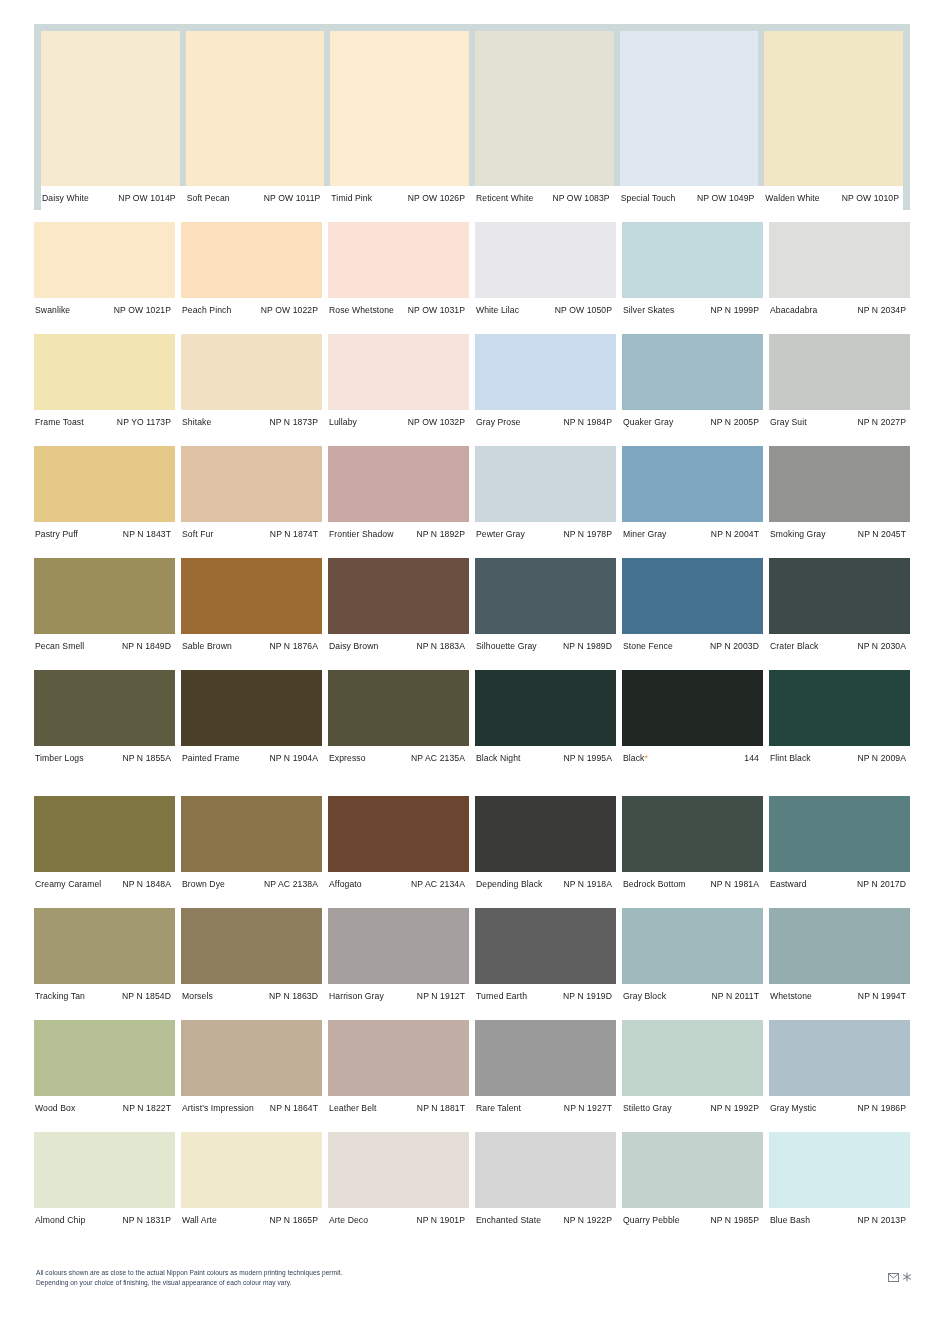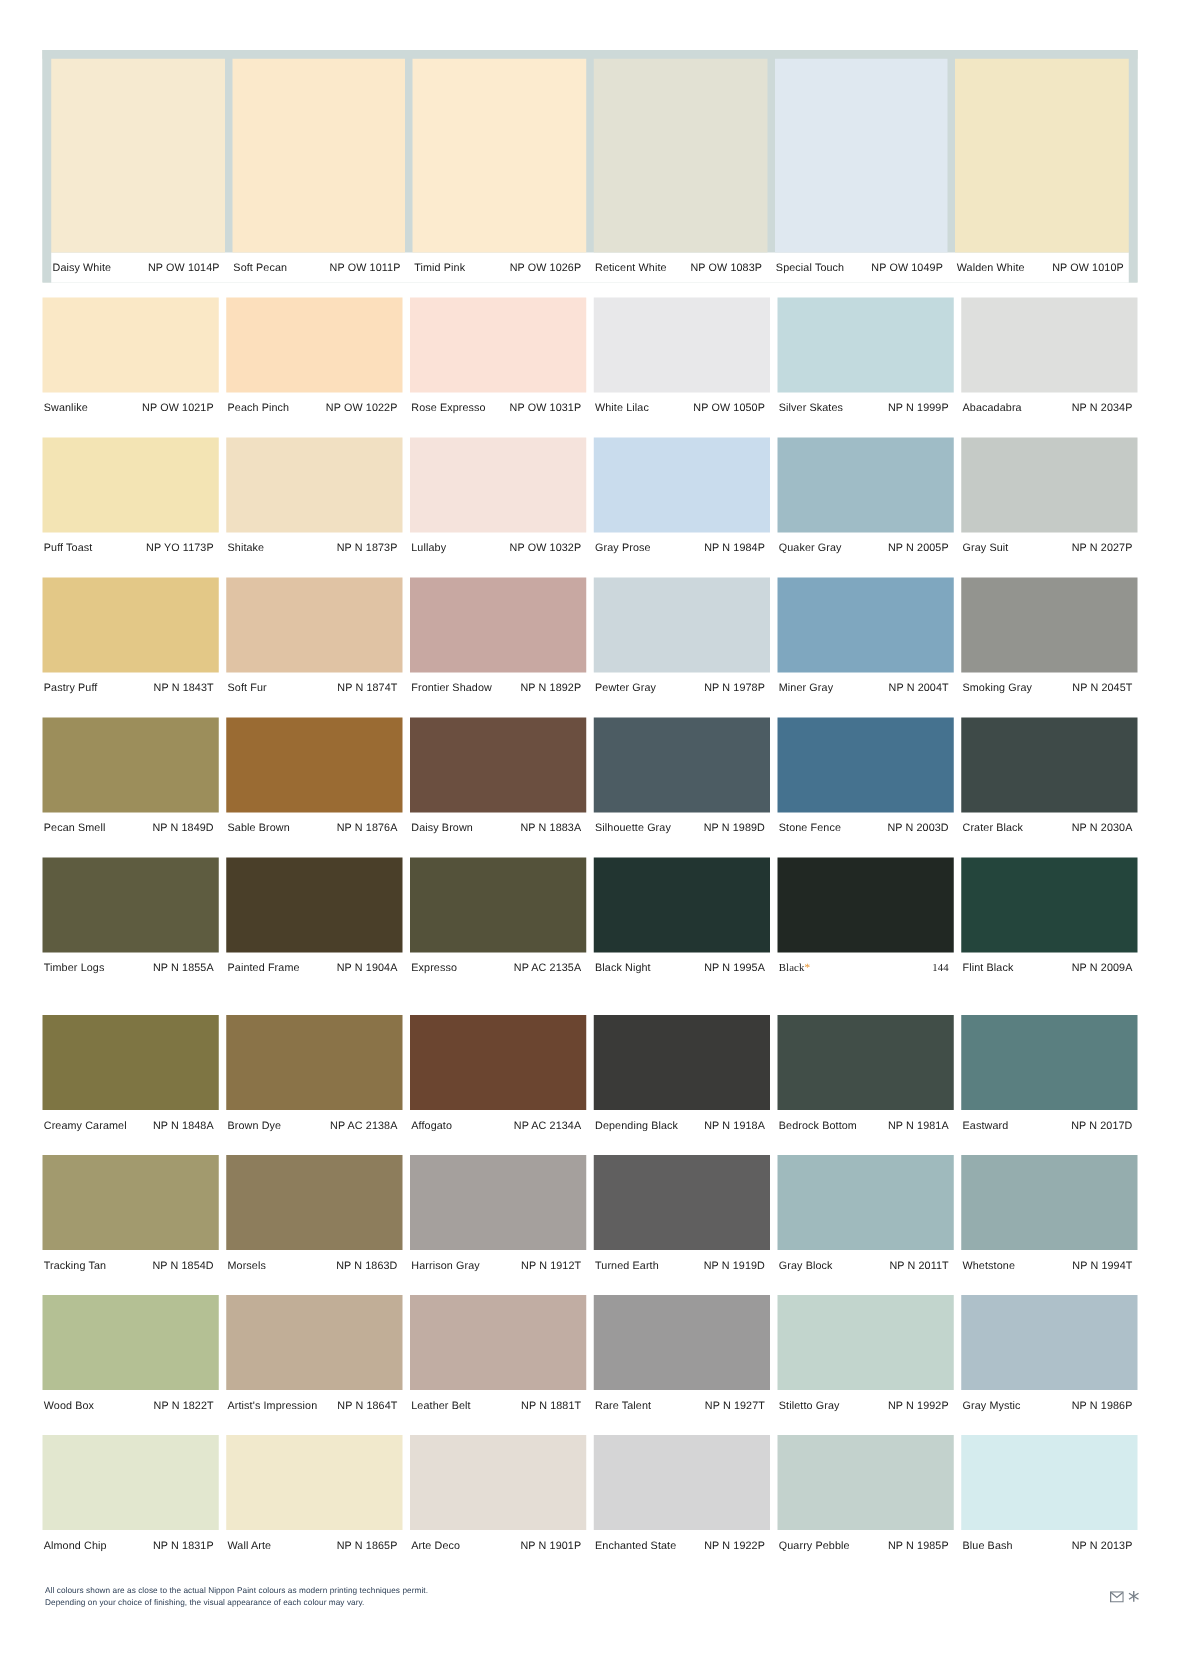--- a/index.html
+++ b/index.html
@@ -12,21 +12,21 @@
   #page {
     position: relative;
     width: 950px; height: 1333px;
     background: #ffffff;
   }
 
   
   .chart {
     position: absolute;
     left: 34px;
-    top: 40px;
+    top: 24px;
     width: 876px;
   }
 
   
   .framed {
     border: 7px solid #cdd9d8;
     border-bottom: none;
     padding: 0;
     background: #cdd9d8;
     margin-bottom: 0px;
@@ -189,21 +189,21 @@
           <div class="labels gap-cols">
             <div class="lab">
               <span class="nm">Swanlike</span>
               <span class="cd">NP OW 1021P</span>
             </div>
             <div class="lab">
               <span class="nm">Peach Pinch</span>
               <span class="cd">NP OW 1022P</span>
             </div>
             <div class="lab">
-              <span class="nm">Rose Expresso</span>
+              <span class="nm">Rose Whetstone</span>
               <span class="cd">NP OW 1031P</span>
             </div>
             <div class="lab">
               <span class="nm">White Lilac</span>
               <span class="cd">NP OW 1050P</span>
             </div>
             <div class="lab">
               <span class="nm">Silver Skates</span>
               <span class="cd">NP N 1999P</span>
             </div>
@@ -230,21 +230,21 @@
             </div>
             <div class="cell">
               <div class="swatch" style="background: rgb(159, 188, 198);"></div>
             </div>
             <div class="cell">
               <div class="swatch" style="background: rgb(197, 202, 198);"></div>
             </div>
           </div>
           <div class="labels gap-cols">
             <div class="lab">
-              <span class="nm">Puff Toast</span>
+              <span class="nm">Frame Toast</span>
               <span class="cd">NP YO 1173P</span>
             </div>
             <div class="lab">
               <span class="nm">Shitake</span>
               <span class="cd">NP N 1873P</span>
             </div>
             <div class="lab">
               <span class="nm">Lullaby</span>
               <span class="cd">NP OW 1032P</span>
             </div>
@@ -392,21 +392,21 @@
               <span class="cd">NP N 1904A</span>
             </div>
             <div class="lab">
               <span class="nm">Expresso</span>
               <span class="cd">NP AC 2135A</span>
             </div>
             <div class="lab">
               <span class="nm">Black Night</span>
               <span class="cd">NP N 1995A</span>
             </div>
-            <div class="lab" style="justify-content: flex-start; font-family: Liberation Serif, serif;">
+            <div class="lab" style="justify-content: flex-start;">
               <span class="nm">Black</span>
               <span class="star">*</span>
               <span style="flex: 1 1 0%;"></span>
               <span class="cd">144</span>
             </div>
             <div class="lab">
               <span class="nm">Flint Black</span>
               <span class="cd">NP N 2009A</span>
             </div>
           </div>

